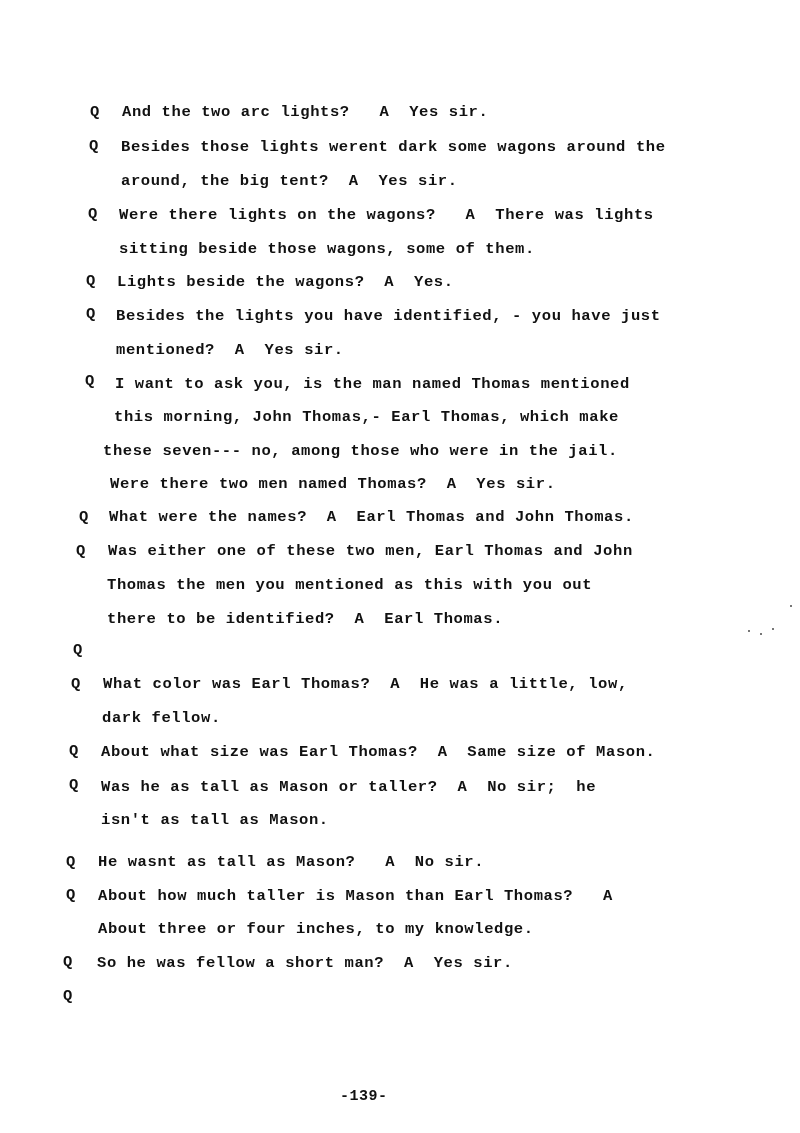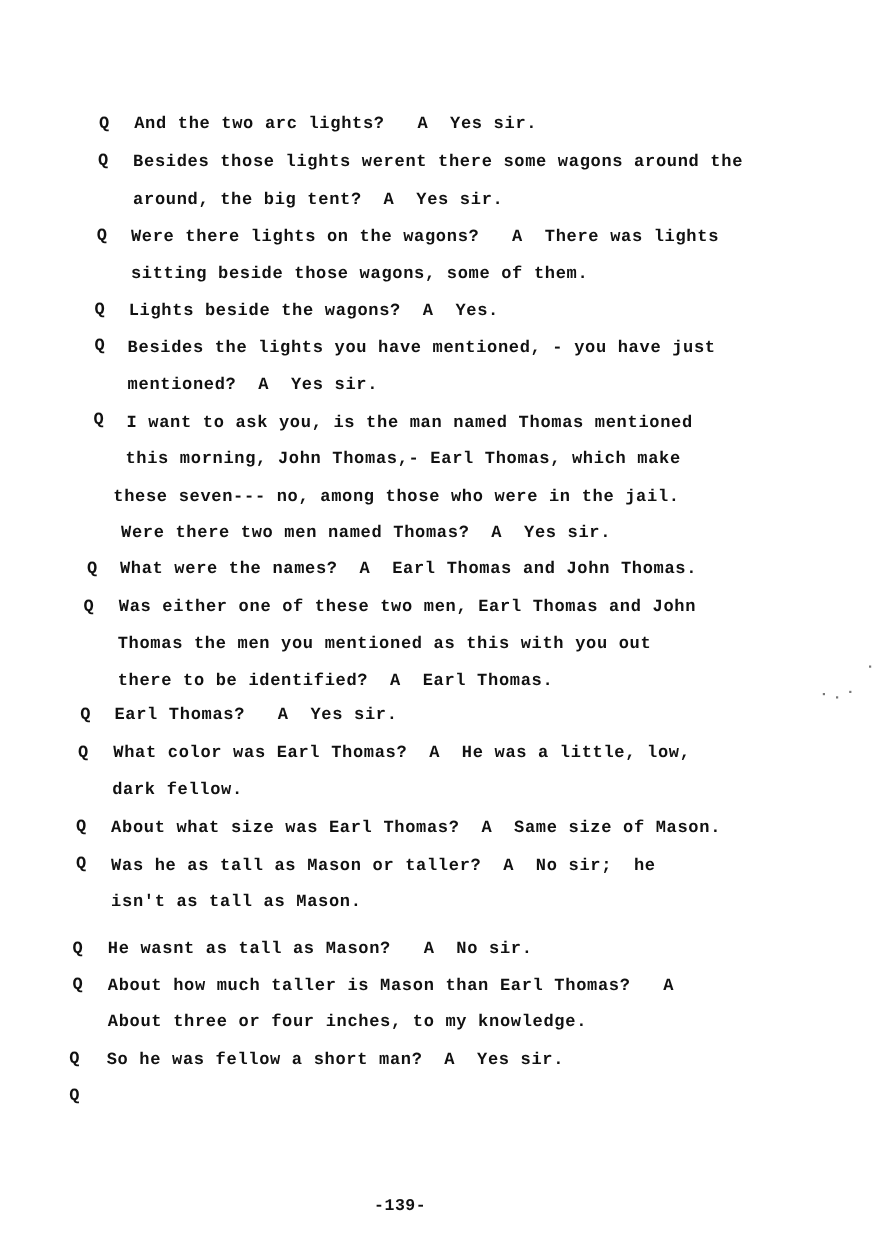--- a/index.html
+++ b/index.html
@@ -28,50 +28,49 @@
   </style>
 </head>
 <body>
 
 <div class="page">
 
   <span class="q" style="left:90px;top:103px">Q</span>
   <span class="line" style="left:122px;top:103px">And the two arc lights?   A  Yes sir.</span>
 
   <span class="q" style="left:89px;top:137px">Q</span>
-  <span class="line" style="left:121px;top:138px">Besides those lights werent there some wagons around the</span>
+  <span class="line" style="left:121px;top:138px">Besides those lights werent dark some wagons around the</span>
   <span class="line" style="left:121px;top:172px">around, the big tent?  A  Yes sir.</span>
 
   <span class="q" style="left:88px;top:205px">Q</span>
   <span class="line" style="left:119px;top:206px">Were there lights on the wagons?   A  There was lights</span>
   <span class="line" style="left:119px;top:240px">sitting beside those wagons, some of them.</span>
 
   <span class="q" style="left:86px;top:272px">Q</span>
   <span class="line" style="left:117px;top:273px">Lights beside the wagons?  A  Yes.</span>
 
   <span class="q" style="left:86px;top:305px">Q</span>
-  <span class="line" style="left:116px;top:307px">Besides the lights you have mentioned, - you have just</span>
+  <span class="line" style="left:116px;top:307px">Besides the lights you have identified, - you have just</span>
   <span class="line" style="left:116px;top:341px">mentioned?  A  Yes sir.</span>
 
   <span class="q" style="left:85px;top:372px">Q</span>
   <span class="line" style="left:115px;top:375px">I want to ask you, is the man named Thomas mentioned</span>
   <span class="line" style="left:114px;top:408px">this morning, John Thomas,- Earl Thomas, which make</span>
   <span class="line" style="left:103px;top:442px">these seven--- no, among those who were in the jail.</span>
   <span class="line" style="left:110px;top:475px">Were there two men named Thomas?  A  Yes sir.</span>
 
   <span class="q" style="left:79px;top:508px">Q</span>
   <span class="line" style="left:109px;top:508px">What were the names?  A  Earl Thomas and John Thomas.</span>
 
   <span class="q" style="left:76px;top:542px">Q</span>
   <span class="line" style="left:108px;top:542px">Was either one of these two men, Earl Thomas and John</span>
   <span class="line" style="left:107px;top:576px">Thomas the men you mentioned as this with you out</span>
   <span class="line" style="left:107px;top:610px">there to be identified?  A  Earl Thomas.</span>
 
   <span class="q" style="left:73px;top:641px">Q</span>
-  <span class="line" style="left:104px;top:641px">Earl Thomas?   A  Yes sir.</span>
 
   <span class="q" style="left:71px;top:675px">Q</span>
   <span class="line" style="left:103px;top:675px">What color was Earl Thomas?  A  He was a little, low,</span>
   <span class="line" style="left:102px;top:709px">dark fellow.</span>
 
   <span class="q" style="left:69px;top:742px">Q</span>
   <span class="line" style="left:101px;top:743px">About what size was Earl Thomas?  A  Same size of Mason.</span>
 
   <span class="q" style="left:69px;top:776px">Q</span>
   <span class="line" style="left:101px;top:778px">Was he as tall as Mason or taller?  A  No sir;  he</span>

